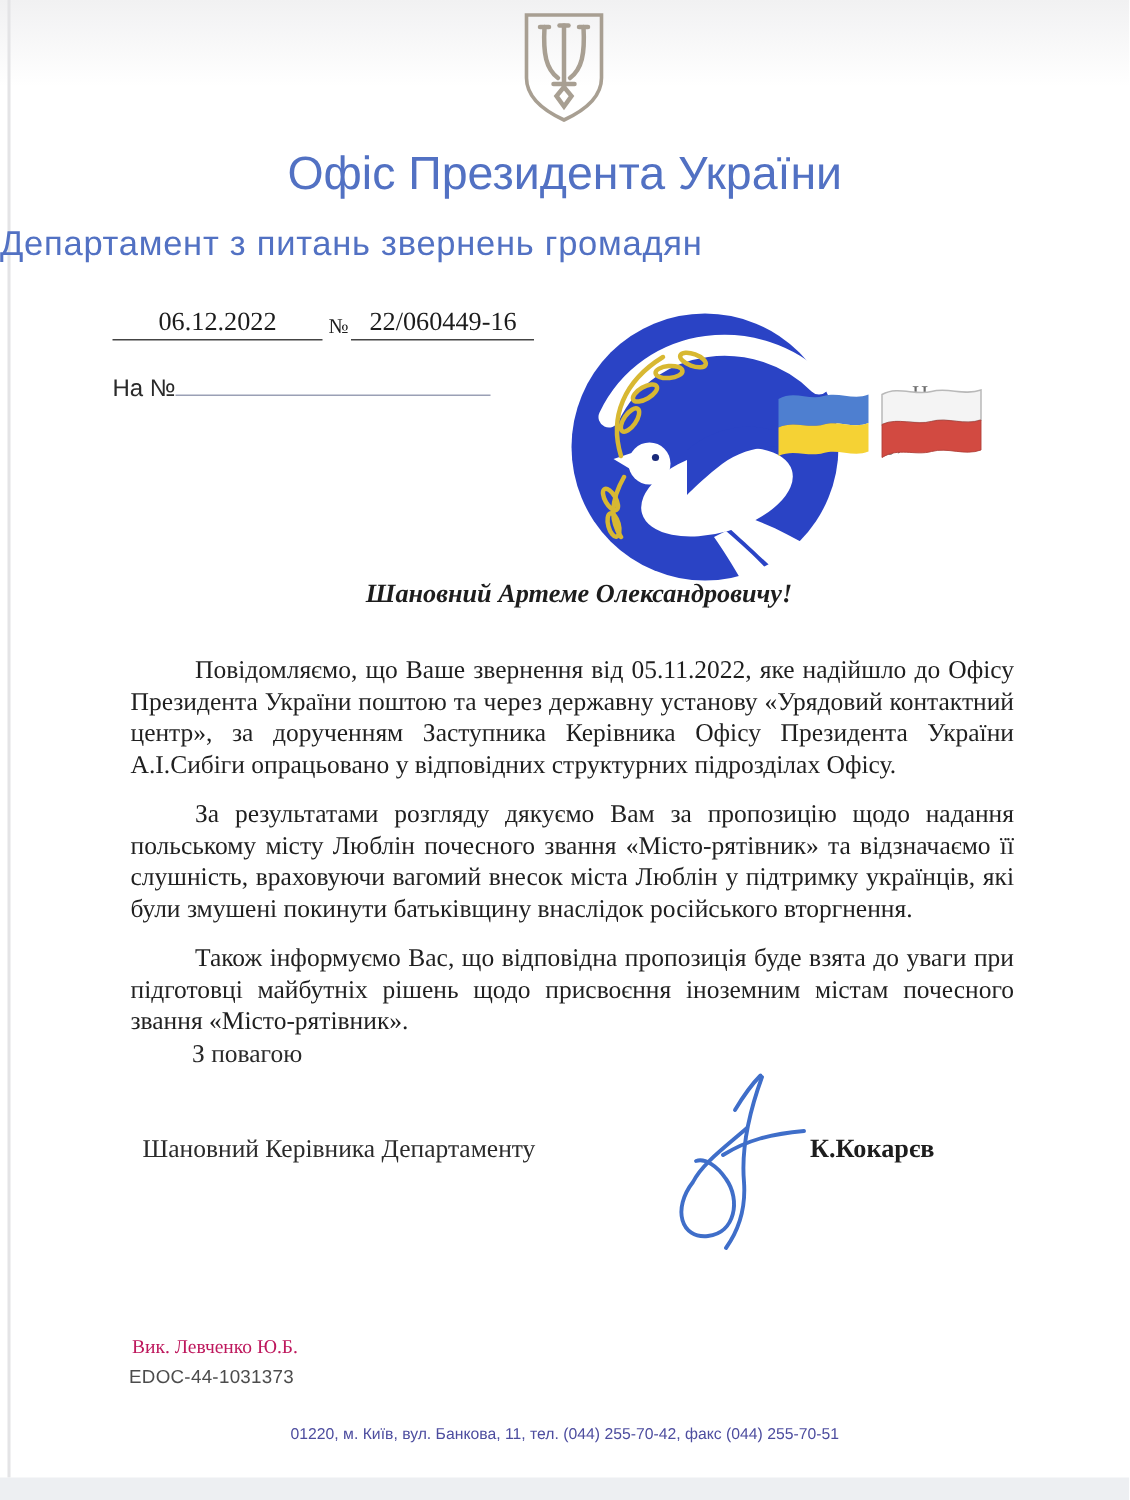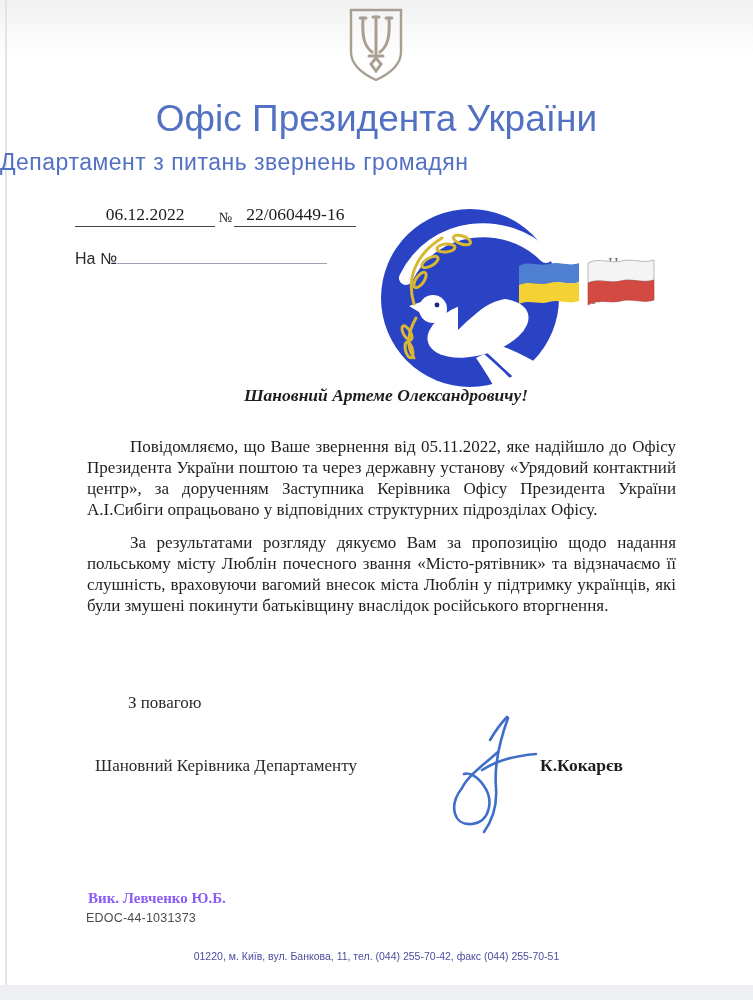--- a/index.html
+++ b/index.html
@@ -22,21 +22,21 @@
   }
   .bottom-strip{
     position:absolute;left:0;bottom:0;width:753px;height:15px;
     background:#edeff2;
   }
   .emblem{position:absolute;left:344px;top:8px;width:64px;height:74px;}
   .org-title{
     position:absolute;left:0;top:98px;width:753px;
     text-align:center;
     font-family:"Liberation Sans", sans-serif;
-    font-size:37px;font-weight:400;
+    font-size:31px;font-weight:400;
     color:#5271c3;
   }
   .dept-title{
     position:absolute;left:0;top:149px;width:753px;
     text-align:left;
     font-family:"Liberation Sans", sans-serif;
     font-size:23px;letter-spacing:0.5px;
     color:#5271c3;
   }
   .ref-line{position:absolute;left:75px;top:204px;font-size:17.5px;color:#1c1c1c;}
@@ -57,21 +57,21 @@
   }
   .body-text{
     position:absolute;left:75px;top:424px;width:613px;
     font-size:17px;line-height:21px;text-align:justify;color:#1f1f1f;
   }
   .body-text p{margin:12px;text-indent:43px;}
   .valediction{position:absolute;left:128px;top:693px;font-size:17px;color:#2a2a2a;}
   .signer-title{position:absolute;left:95px;top:756px;font-size:17px;color:#2a2a2a;}
   .signature{position:absolute;left:438px;top:710px;width:105px;height:125px;}
   .signer-name{position:absolute;left:540px;top:755px;font-size:17.5px;font-weight:bold;color:#1d1d1d;}
-  .executor-name{position:absolute;left:88px;top:890px;font-size:15px;color:#8b5cf6;font-weight:bold;}
+  .executor-name{position:absolute;left:88px;top:890px;font-size:13px;color:#be185d;}
   .executor-edoc{position:absolute;left:86px;top:911px;font-family:"Liberation Sans",sans-serif;font-size:12.5px;color:#4c4c4c;letter-spacing:0.2px;}
   .footer-address{
     position:absolute;left:0;top:950px;width:753px;text-align:center;
     font-family:"Liberation Sans",sans-serif;font-size:10.5px;color:#4d4d9f;
   }
 </style>
 </head>
 <body>
 
 <div class="page">
@@ -152,20 +152,21 @@
       <path d="M3,9 C14,3 25,10 36,7 C47,4 58,10 69,6 L69,26 C58,30 47,24 36,27 C25,30 14,24 3,29 Z" fill="#f4f4f4" stroke="#b9b9b9" stroke-width="1"></path>
       <path d="M3,29 C14,24 25,30 36,27 C47,24 58,30 69,26 L69,46 C58,50 47,44 36,47 C25,50 14,44 3,51 Z" fill="#d24a41" stroke="#b04038" stroke-width="0.6"></path>
     </svg>
   </div>
 
   <div class="greeting">Шановний Артеме Олександровичу!</div>
 
   <div class="body-text">
     <p>Повідомляємо, що Ваше звернення від 05.11.2022, яке надійшло до Офісу Президента України поштою та через державну установу «Урядовий контактний центр», за дорученням Заступника Керівника Офісу Президента України А.І.Сибіги опрацьовано у відповідних структурних підрозділах Офісу.</p>
     <p>За результатами розгляду дякуємо Вам за пропозицію щодо надання польському місту Люблін почесного звання «Місто-рятівник» та відзначаємо її слушність, враховуючи вагомий внесок міста Люблін у підтримку українців, які були змушені покинути батьківщину внаслідок російського вторгнення.</p>
+    <p>Також інформуємо Вас, що відповідна пропозиція буде взята до уваги при підготовці майбутніх рішень щодо присвоєння іноземним містам почесного звання «Місто-рятівник».</p>
   </div>
 
   <div class="valediction">З повагою</div>
   <div class="signer-title">Шановний Керівника Департаменту</div>
 
   <div class="signature">
     <svg width="105" height="125" viewBox="0 0 105 125">
       <g fill="none" stroke="#3f6ec9" stroke-width="2.6" stroke-linecap="round">
         <path d="M70,8 C62,30 56,55 58,78 C59,92 56,108 46,122"></path>
         <path d="M60,42 C45,55 30,66 24,78 C10,96 16,116 34,114 C52,112 56,90 46,76 C40,67 32,62 26,64"></path>

